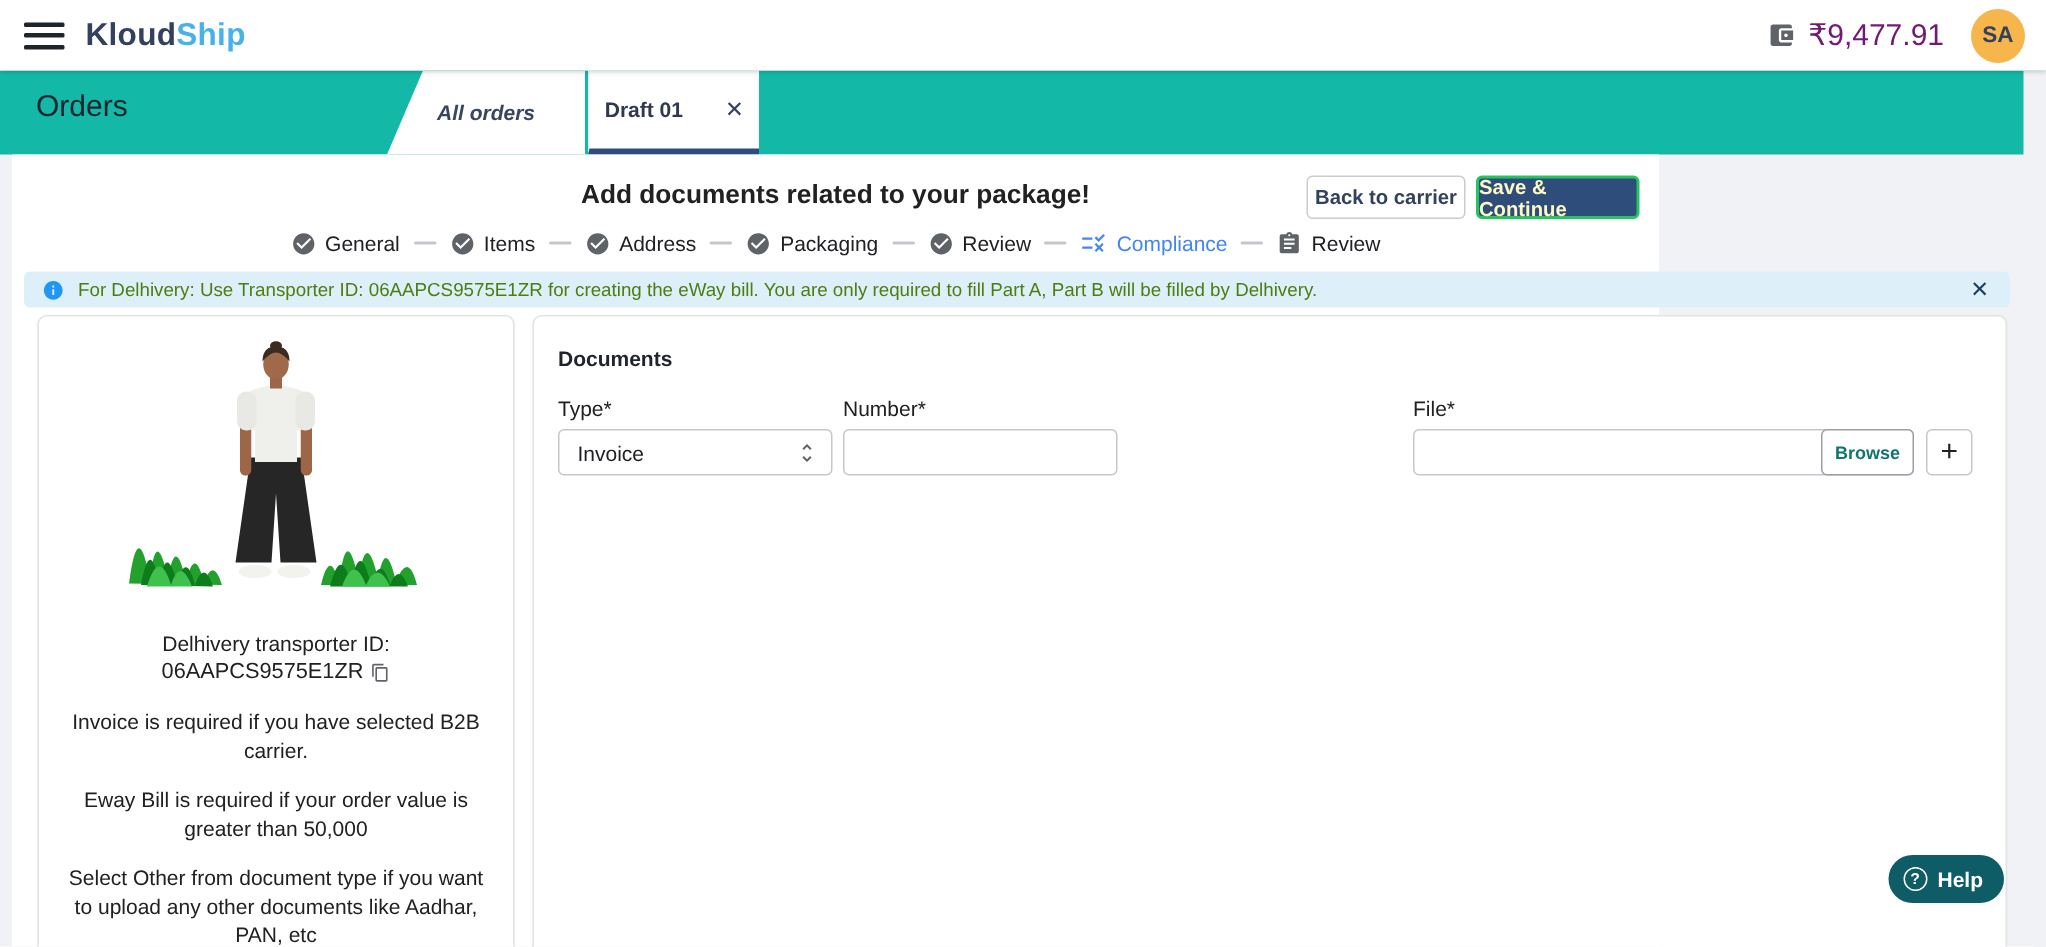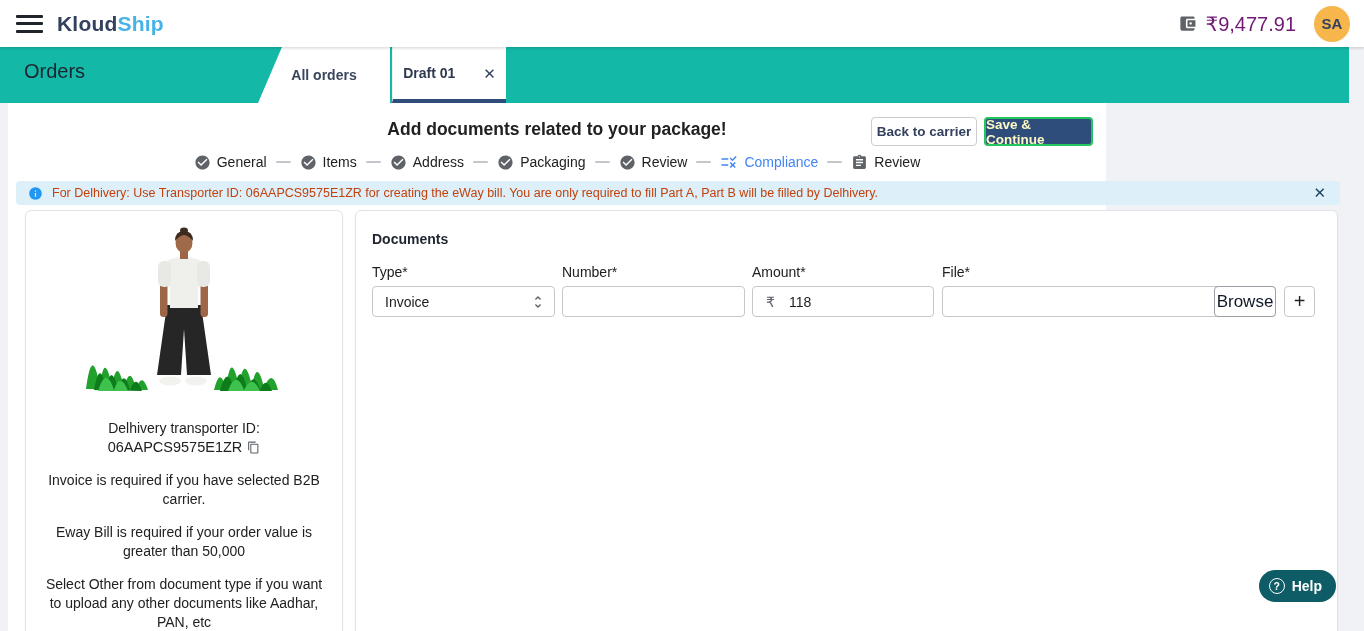--- a/index.html
+++ b/index.html
@@ -20,21 +20,21 @@
   .wallet { display:flex; align-items:center; gap:8px; color:#701a75; font-size:20px; font-weight:500; }
   .avatar { width:36px; height:36px; border-radius:50%; background:#f6b64b; color:#33415e;
             font-size:15px; font-weight:bold; display:flex; align-items:center; justify-content:center;
             margin-left:18px; }
 
   
   .subheader { position:absolute; top:47px; left:0; width:1364px; height:56px; background:#14b8a6; }
   .page-title { position:absolute; left:24px; top:13px; font-size:20px; font-weight:500; color:#1f2430; }
   .tab { position:absolute; top:0; height:56px; background:#fff; display:flex; align-items:center;
          justify-content:center; font-size:14px; font-weight:bold; color:#3a465e; cursor:pointer; }
-  .tab-all { left:258px; width:132px; clip-path:polygon(24px 0,100% 0,100% 100%,0 100%); }
+  .tab-all { left:258px; width:132px; clip-path:polygon(24px 0,100% 0,100% 100%,0 100%);font-style:italic; }
   .tab-draft { left:392px; width:114px; border-bottom:4px solid #2e4d7b; color:#2e3950;
                border-left:1px solid #eceef0; gap:28px; }
   .tab-close { font-size:15px; color:#33415e; line-height:1; cursor:pointer; }
 
   
   .main { position:absolute; top:103px; left:8px; width:1098px; height:528px; background:#fff; overflow:visible; }
   .scroll-gutter { position:absolute; top:47px; right:0; width:15px; height:584px; background:#f1f2f5; z-index:25; }
 
   .main-heading { position:absolute; top:16px; left:0; width:100%; text-align:center;
                   font-size:17.5px; font-weight:600; color:#212121; }
@@ -49,21 +49,21 @@
   .stepper { position:absolute; top:50px; left:0; width:100%; display:flex; align-items:center;
              justify-content:center; gap:9px; }
   .step { display:flex; align-items:center; gap:6px; font-size:14px; color:#202124; cursor:pointer; }
   .step.active { color:#4285f4; }
   .step svg { display:block; }
   .step-sep { width:15px; height:2px; background:#c3c7cc; border-radius:1px; }
 
   
   .banner { position:absolute; top:78px; left:8px; width:1324px; height:24px; background:#ddf0fa;
             border-radius:4px; display:flex; align-items:center; padding:0 12px; }
-  .banner-text { font-size:12.5px; color:#c2410c; margin-left:9px; flex:1; }
+  .banner-text { font-size:12.5px; color:#4d7c0f; margin-left:9px; flex:1; }
   .banner-close { font-size:15px; color:#1d3f5e; cursor:pointer; margin-right:2px; }
 
   
   .card { position:absolute; background:#fff; border:1px solid #e1e3e7; border-radius:6px;
           box-shadow:0 1px 2px rgba(0,0,0,.05); }
   .card-left { left:17px; top:107px; width:318px; height:640px; text-align:center; }
   .card-right { left:347px; top:107px; width:983px; height:640px; }
 
   .illustration { margin:14px auto 0; width:240px; height:178px; }
   .side-label { font-size:14px; color:#212121; line-height:19px; margin-top:12px; }
@@ -81,22 +81,22 @@
   .f-amount { left:396px; width:182px; }
   .f-file   { left:586px; width:334px; }
   .select-box { display:flex; align-items:center; padding:0 8px 0 12px; cursor:pointer; }
   .select-box .sel-val { flex:1; font-size:14px; color:#202124; }
   .text-input { width:100%; height:29px; border:none; outline:none; font-size:14px; color:#202124;
                 padding:0 10px; background:transparent; font-family:inherit; }
   .amount-wrap { display:flex; align-items:center; }
   .rupee { font-size:14px; color:#5f6368; padding-left:13px; }
   .amount-wrap .text-input { padding-left:14px; }
   .browse-btn { position:absolute; top:-1px; right:-1px; height:31px; width:62px; background:#fff;
-                border:1px solid #9aa0a6; border-radius:4px; font-size:17px; font-weight:normal;
-                color:#0f172a; display:flex; align-items:center; justify-content:center; cursor:pointer; }
+                border:1px solid #9aa0a6; border-radius:4px; font-size:12px; font-weight:bold;
+                color:#0f766e; display:flex; align-items:center; justify-content:center; cursor:pointer; }
   .add-btn { position:absolute; left:928px; top:75px; width:31px; height:31px; border:1px solid #c4c7cc;
              border-radius:4px; background:#fff; font-size:20px; font-weight:400; color:#202124;
              display:flex; align-items:center; justify-content:center; cursor:pointer; }
 
   
   .help-btn { position:absolute; right:28px; top:570px; height:32px; padding:0 14px 0 10px;
               background:#0d5c66; border-radius:16px; display:flex; align-items:center; gap:7px;
               color:#fff; font-size:14px; font-weight:bold; cursor:pointer; z-index:40; }
   .help-q { width:16px; height:16px; border:1.4px solid #fff; border-radius:50%; font-size:10.5px;
             font-weight:bold; display:flex; align-items:center; justify-content:center; }
@@ -257,27 +257,20 @@
         </div>
       </div>
 
       <div class="field f-number">
         <div class="field-label">Number*</div>
         <div class="control">
           <input class="text-input" type="text" value="" style="">
         </div>
       </div>
 
-      <div class="field f-amount">
-        <div class="field-label">Amount*</div>
-        <div class="control amount-wrap">
-          <span class="rupee">₹</span>
-          <input class="text-input" type="text" value="118" style="">
-        </div>
-      </div>
 
       <div class="field f-file">
         <div class="field-label">File*</div>
         <div class="control">
           <input class="text-input" type="text" style="padding-right: 70px;" value="">
           <div class="browse-btn">Browse</div>
         </div>
       </div>
 
       <div class="add-btn">+</div>

